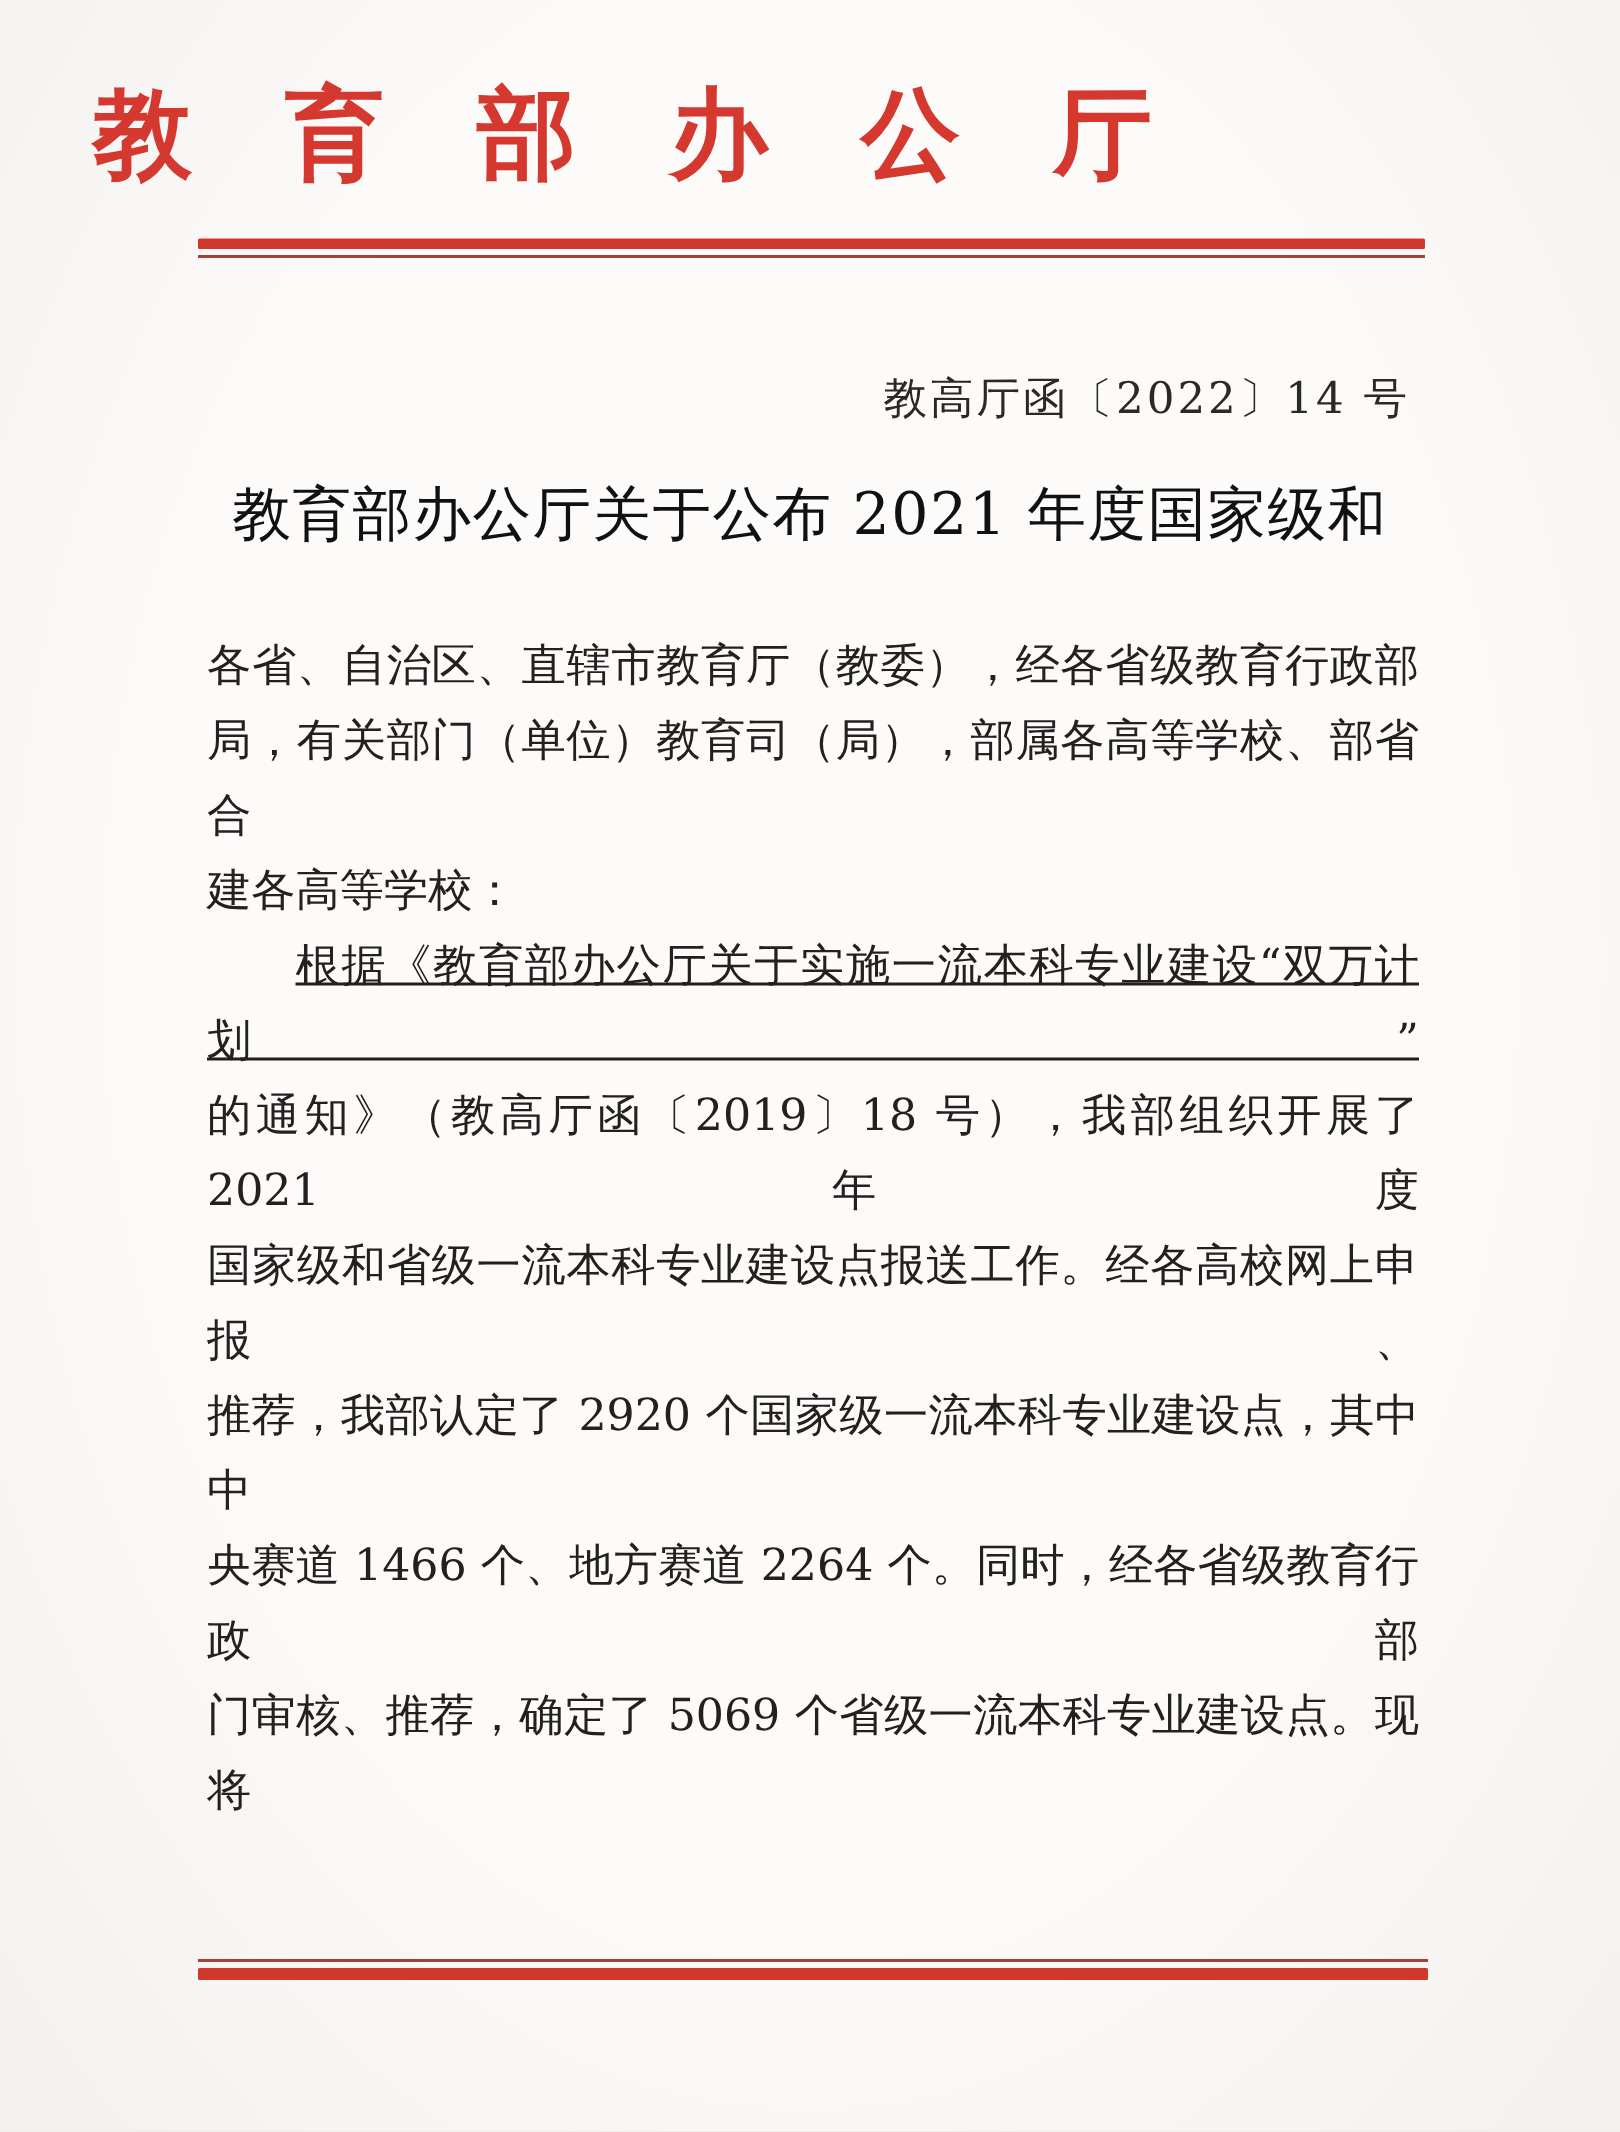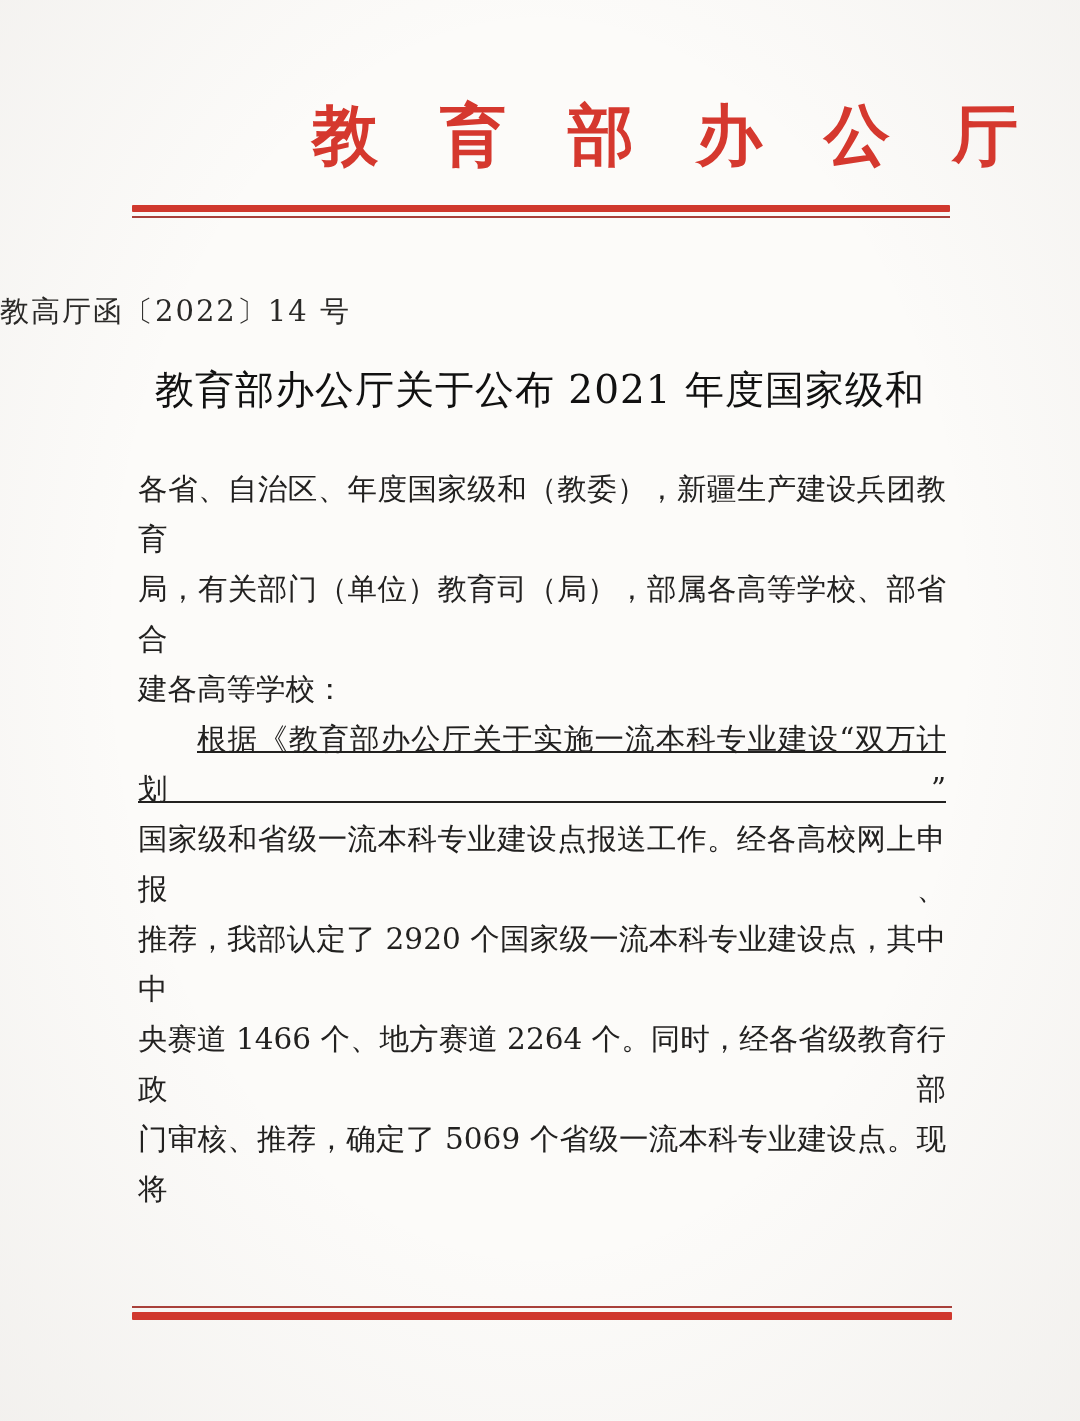--- a/index.html
+++ b/index.html
@@ -12,22 +12,22 @@
     background:
       radial-gradient(ellipse at 50% 45%, rgba(255,255,255,0) 55%, rgba(115,105,95,0.07) 100%),
       #fcfbf9;
     font-family: "DejaVu Serif", "Liberation Serif", serif;
     color: #1e1d1b;
     overflow: hidden;
   }
 
   
   .org-name {
-    padding-top: 94px;
-    text-align: right;
+    padding-top: 48px;
+    text-align: left;
     color: #d5382e;
     font-size: 66px;
     font-weight: 700;
     line-height: 1.25;
     letter-spacing: 62px;
     text-indent: 62px;
     white-space: nowrap;
   }
 
   
@@ -35,20 +35,21 @@
   .rule-thick { height: 7px; background: #d0382d; border-radius: 1px; }
   .rule-thin  { height: 2px; background: #a8403a; margin-top: 4px; }
 
   .rules-bottom { position: absolute; left: 132px; right: 128px; top: 1306px; }
   .rules-bottom .rule-thin  { margin-top: 0; }
   .rules-bottom .rule-thick { margin-top: 4px; height: 8px; }
 
   .doc-number {
     margin-top: 74px;
     margin-right: 140px;
+    text-align: right;
     font-size: 29px;
     letter-spacing: 2px;
     color: #2a2927;
   }
 
   .notice-title {
     margin-top: 30px;
     text-align: center;
     font-size: 39px;
     font-weight: 400;
@@ -79,25 +80,26 @@
     <div class="rule-thin"></div>
   </div>
 
   <div class="doc-number">教高厅函〔2022〕14 号</div>
 
   <div class="notice-title">
     <div>教育部办公厅关于公布 2021 年度国家级和</div>
   </div>
 
   <div class="body-text">
-    <div class="line">各省、自治区、年度国家级和（教委），新疆生产建设兵团教育</div>
+    <div class="line">各省、自治区、直辖市教育厅（教委），经各省级教育行政部</div>
     <div class="line">局，有关部门（单位）教育司（局），部属各高等学校、部省合</div>
     <div class="line no-stretch">建各高等学校：</div>
 
     <div class="line indent">根据《教育部办公厅关于实施一流本科专业建设“双万计划”</div>
+    <div class="line">的通知》（教高厅函〔2019〕18 号），我部组织开展了 2021 年度</div>
     <div class="line">国家级和省级一流本科专业建设点报送工作。经各高校网上申报、</div>
     <div class="line">推荐，我部认定了 2920 个国家级一流本科专业建设点，其中中</div>
     <div class="line">央赛道 1466 个、地方赛道 2264 个。同时，经各省级教育行政部</div>
     <div class="line">门审核、推荐，确定了 5069 个省级一流本科专业建设点。现将</div>
 
   </div>
 
   <div class="rules-bottom">
     <div class="rule-thin"></div>
     <div class="rule-thick"></div>

